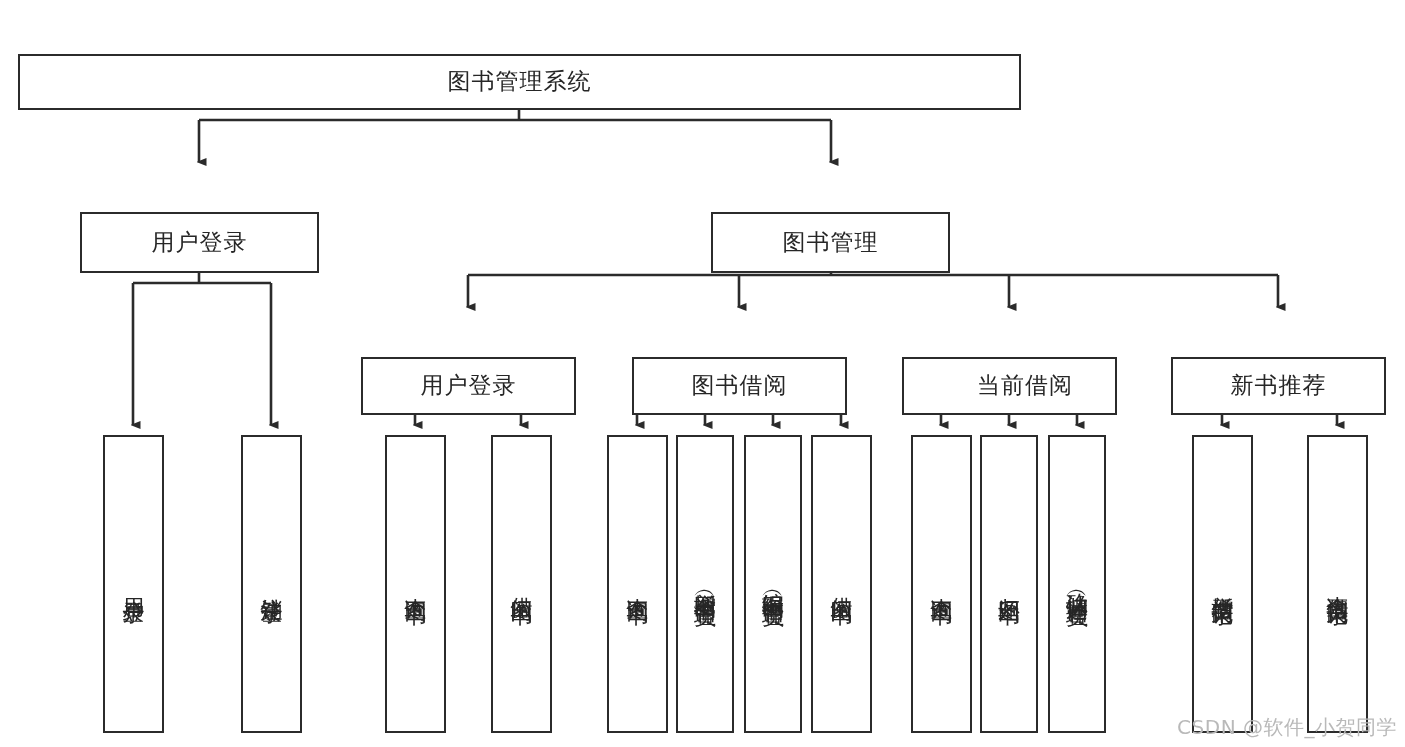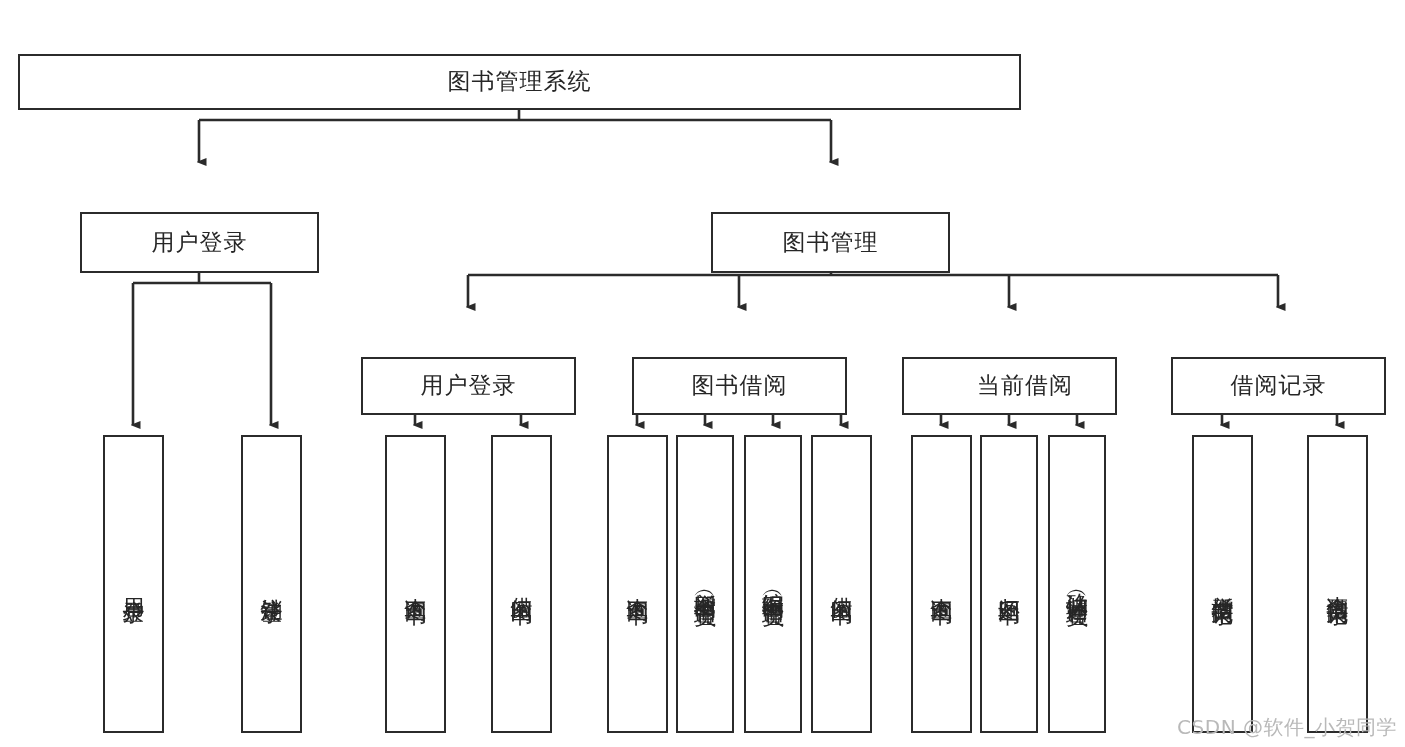--- a/index.html
+++ b/index.html
@@ -136,21 +136,21 @@
   <div class="node horiz" style="left:361px; top:317px; width:215px; height:58px;">
     <span>用户登录</span>
   </div>
   <div class="node horiz" style="left:632px; top:317px; width:215px; height:58px;justify-content:center;">
     <span>图书借阅</span>
   </div>
   <div class="node horiz" style="left:902px; top:317px; width:215px; height:58px;padding-left:31px;">
     <span>当前借阅</span>
   </div>
   <div class="node horiz" style="left:1171px; top:317px; width:215px; height:58px;">
-    <span>借阅记录</span>
+    <span>新书推荐</span>
   </div>
 
   <div class="node vert" style="left:103px; top:435px; width:61px; height:298px;">
     <span class="vtext">用户登录</span>
   </div>
   <div class="node vert" style="left:241px; top:435px; width:61px; height:298px;">
     <span class="vtext">注销登录</span>
   </div>
 
   <div class="node vert" style="left:385px; top:435px; width:61px; height:298px;">

